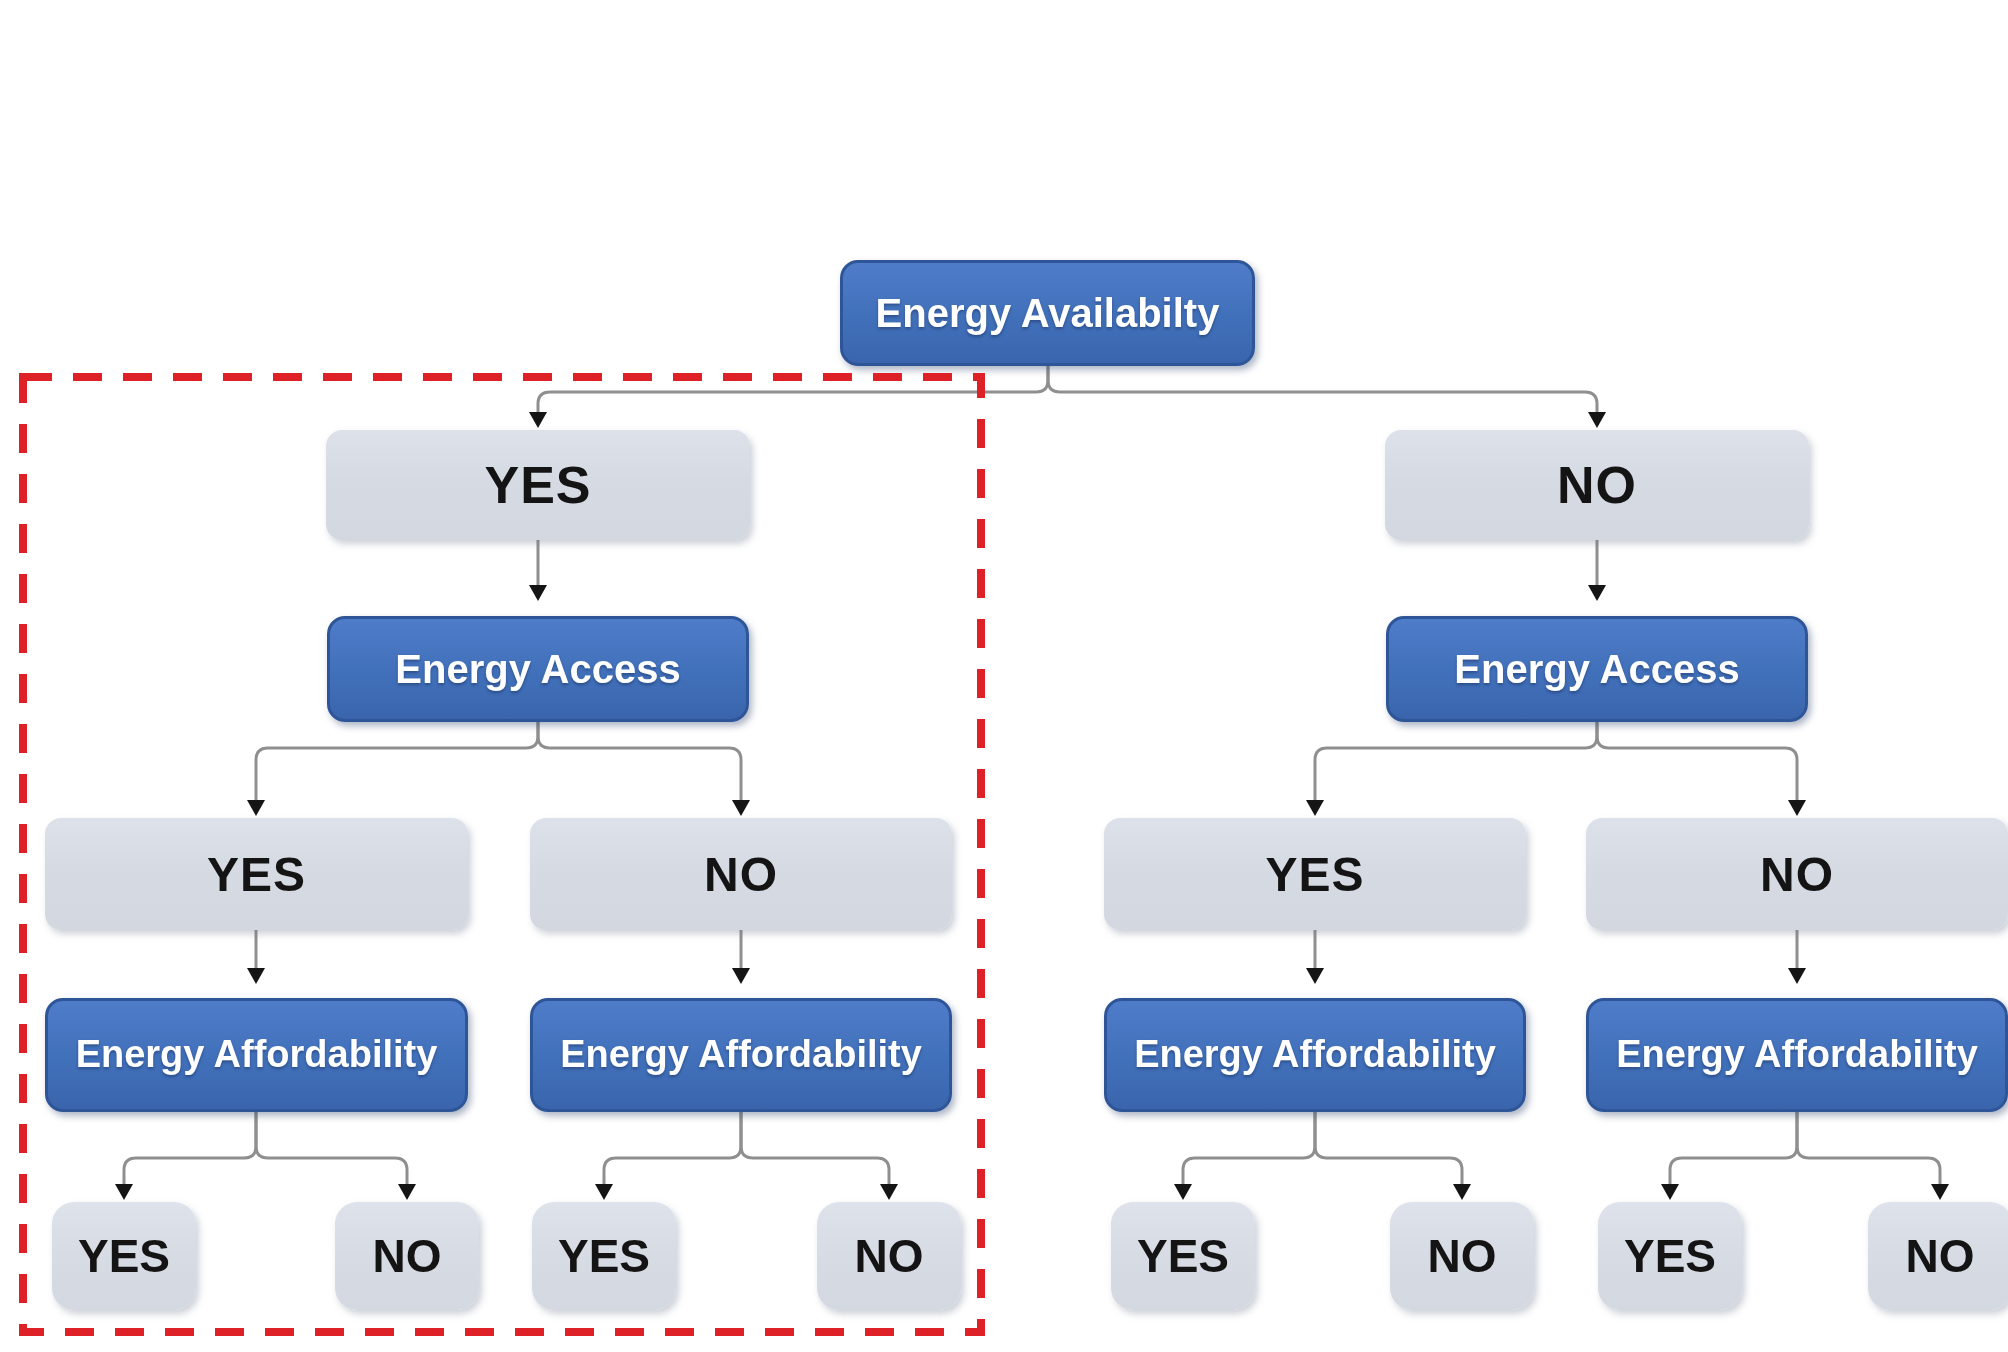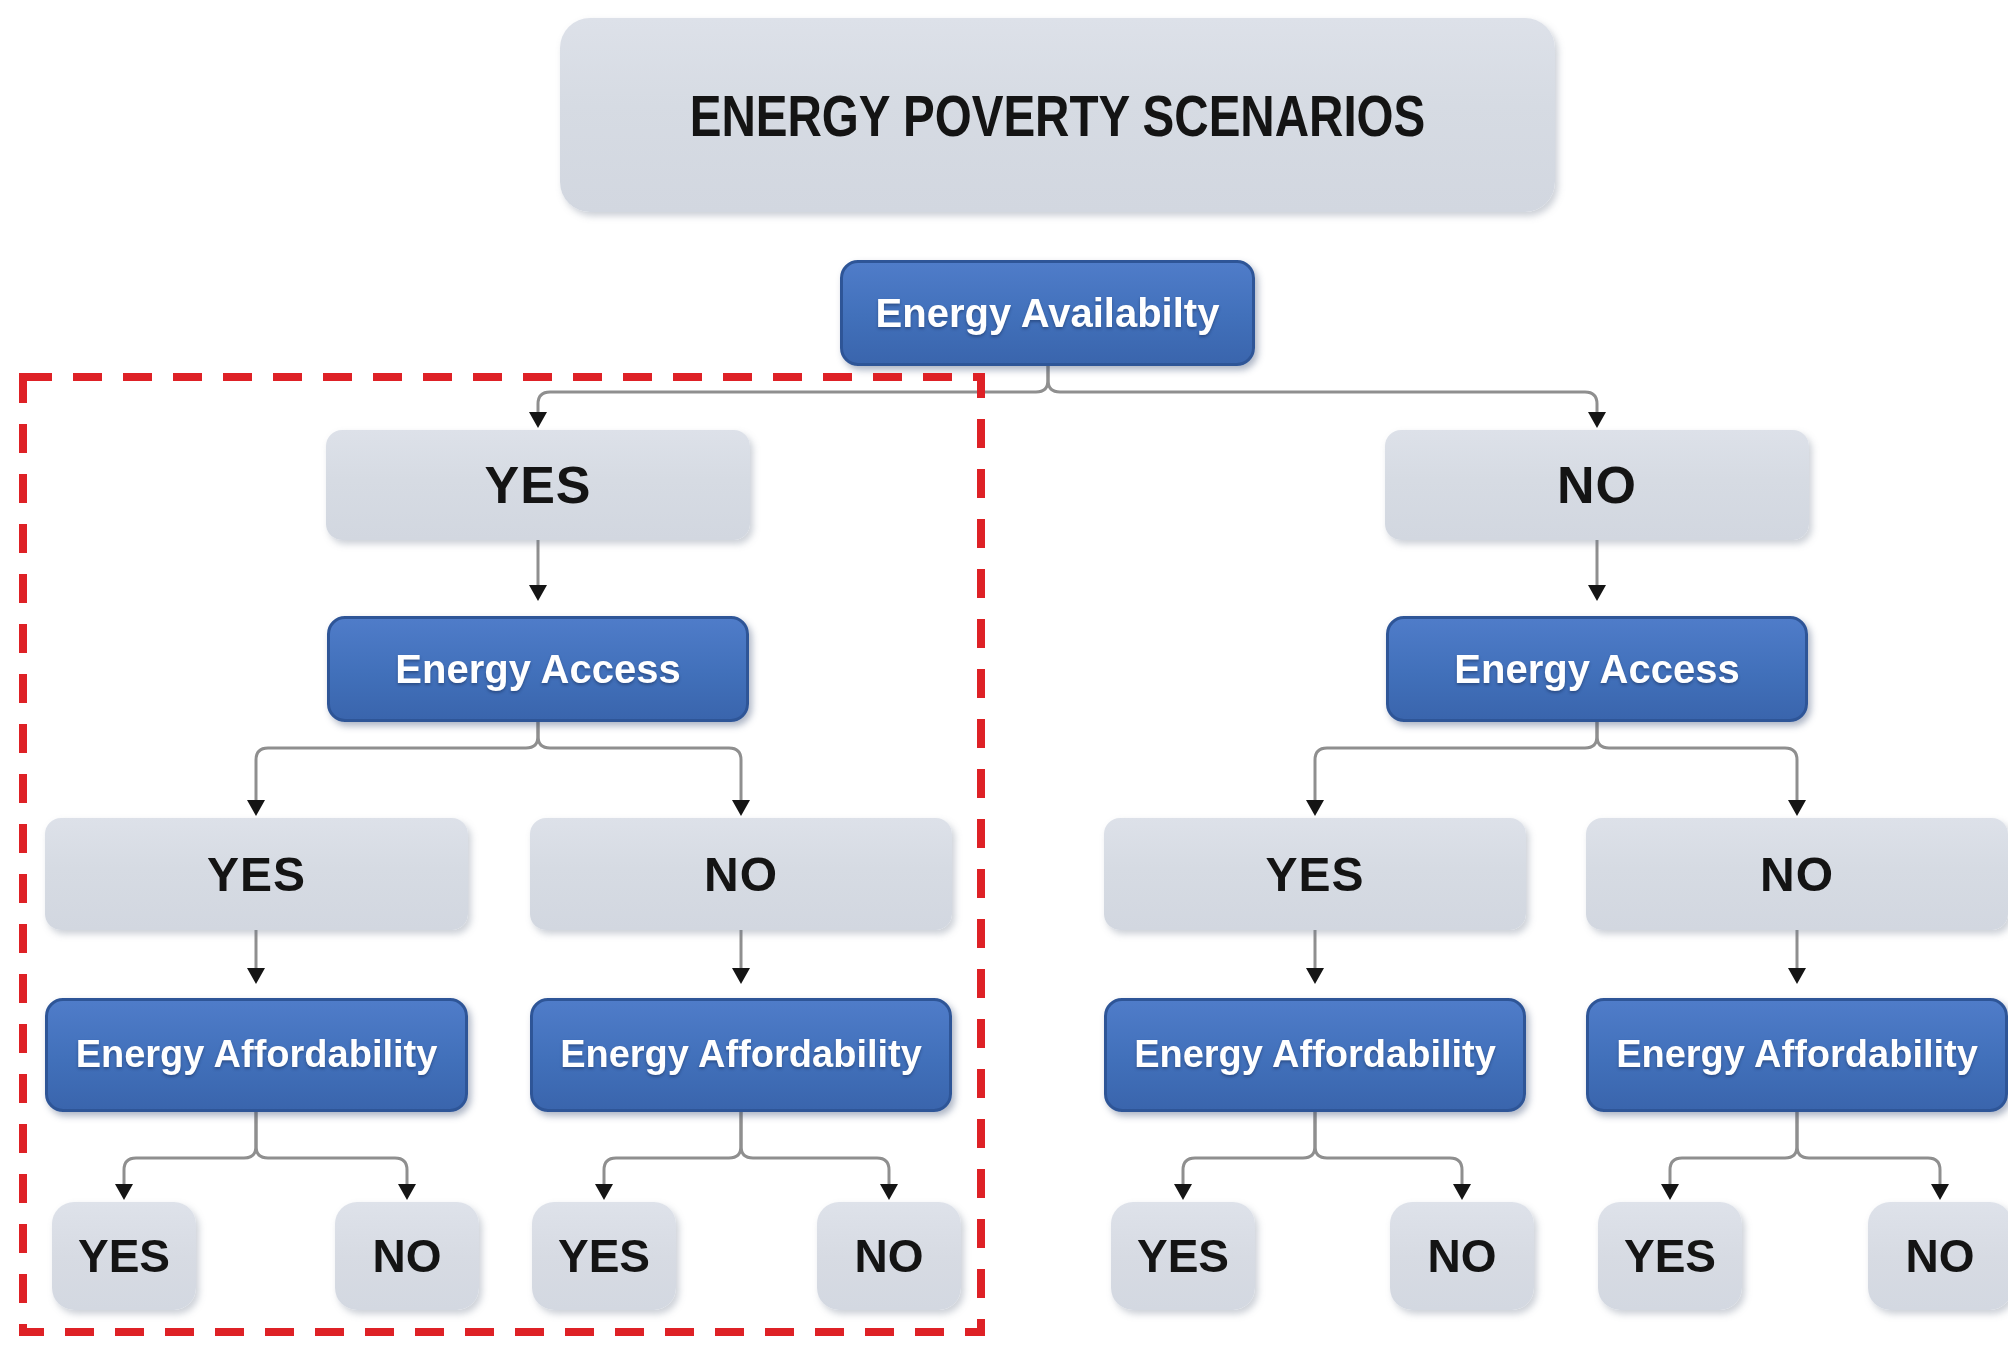--- a/index.html
+++ b/index.html
@@ -177,23 +177,20 @@
     <g>
       <path d="M1797 1100 L1797 1146 Q1797 1158 1785 1158 L1682 1158 Q1670 1158 1670 1170 L1670 1184"></path>
       <polygon points="1661,1184 1679,1184 1670,1200"></polygon>
     </g>
     <g>
       <path d="M1797 1100 L1797 1146 Q1797 1158 1809 1158 L1928 1158 Q1940 1158 1940 1170 L1940 1184"></path>
       <polygon points="1931,1184 1949,1184 1940,1200"></polygon>
     </g>
   </svg>
 
-  <div class="node node-gray title-box">
-    <span class="squeeze">ENERGY POVERTY SCENARIOS</span>
-  </div>
 
   <div class="node node-blue root-box">Energy Availabilty</div>
 
   <div class="node node-gray l1-yes">YES</div>
   <div class="node node-gray l1-no">NO</div>
 
   <div class="node node-blue access-l">Energy Access</div>
   <div class="node node-blue access-r">Energy Access</div>
 
   <div class="node node-gray l2 c1">YES</div>

